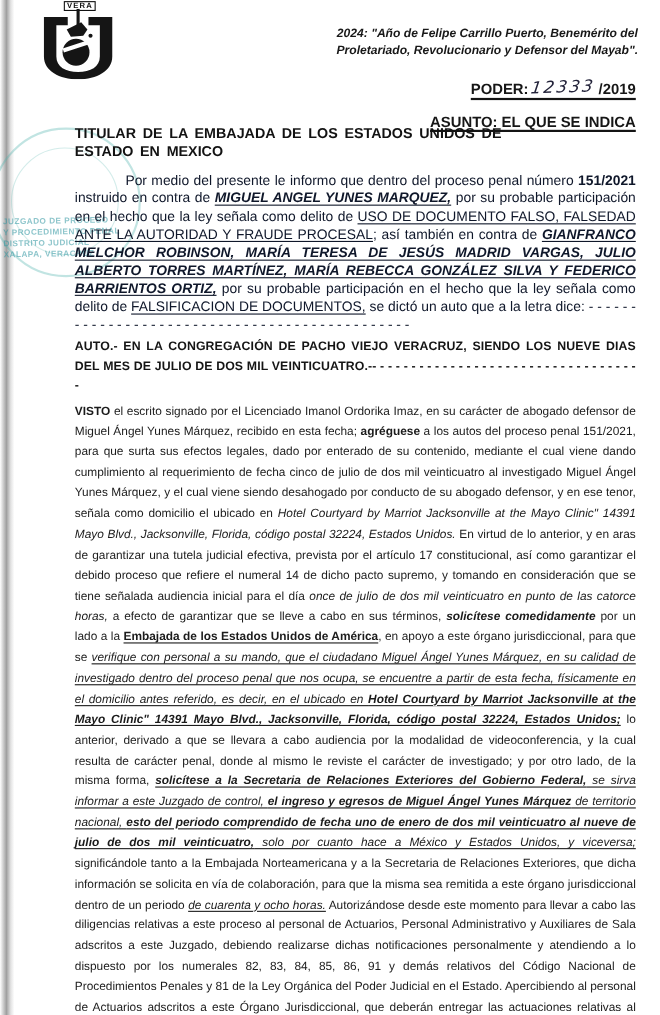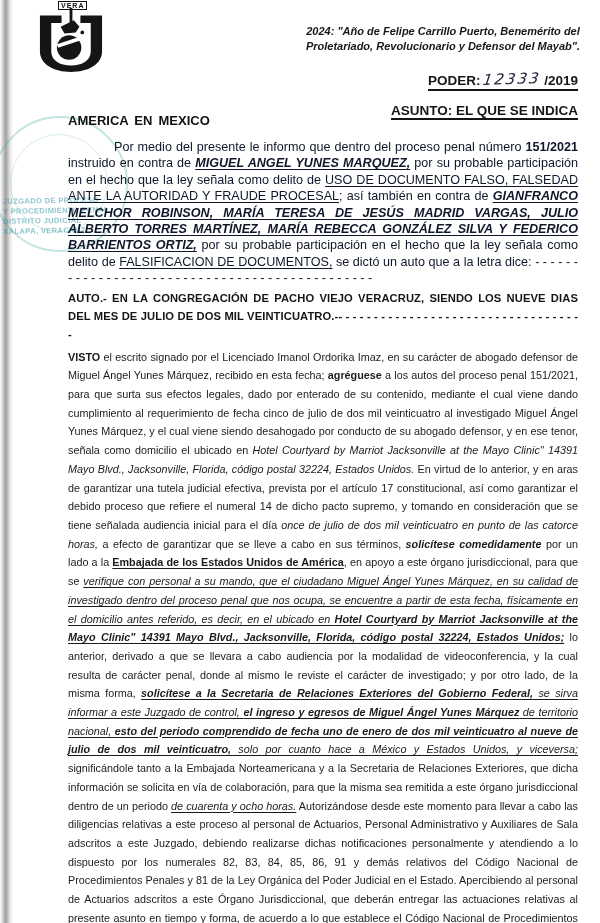--- a/index.html
+++ b/index.html
@@ -115,21 +115,22 @@
     <div>
       <span class="oficio-line"><span>PODER:</span><span class="handwritten">12333</span><span>/2019</span></span>
     </div>
     <div>
       <span class="asunto-line">ASUNTO: EL QUE SE INDICA</span>
     </div>
   </div>
 
   <div class="doc-body">
     <div class="recipient">
-      <div>AMERICA EN MEXICO</div>
+      <div>TITULAR DE LA EMBAJADA DE LOS ESTADOS UNIDOS DE</div>
+      <div>ESTADO EN MEXICO</div>
     </div>
 
     <div class="para indent"><span>Por medio del presente le informo que dentro del proceso penal número </span><span class="s-b">151/2021</span><span> instruido en contra de </span><span class="s-b s-i s-u">MIGUEL ANGEL YUNES MARQUEZ,</span><span> por su probable participación en el hecho que la ley señala como delito de </span><span class="s-u">USO DE DOCUMENTO FALSO, FALSEDAD ANTE LA AUTORIDAD Y FRAUDE PROCESAL</span><span>; así también en contra de </span><span class="s-b s-i s-u">GIANFRANCO MELCHOR ROBINSON, MARÍA TERESA DE JESÚS MADRID VARGAS, JULIO ALBERTO TORRES MARTÍNEZ, MARÍA REBECCA GONZÁLEZ SILVA Y FEDERICO BARRIENTOS ORTIZ,</span><span> por su probable participación en el hecho que la ley señala como delito de </span><span class="s-u">FALSIFICACION DE DOCUMENTOS,</span><span> se dictó un auto que a la letra dice: - - - - - - - - - - - - - - - - - - - - - - - - - - - - - - - - - - - - - - - - -  - - - - -</span></div>
 
     <div class="auto-para"><span class="s-b">AUTO.- EN LA CONGREGACIÓN DE PACHO VIEJO VERACRUZ, SIENDO LOS NUEVE DIAS DEL MES DE JULIO DE DOS MIL VEINTICUATRO.-- - - - - - - -  - - - - - - - - - - - - - - - - - - - - - - - - - - -</span></div>
 
     <div class="visto-para"><span class="s-b">VISTO</span><span> el escrito signado por el Licenciado Imanol Ordorika Imaz, en su carácter de abogado defensor de Miguel Ángel Yunes Márquez, recibido en esta fecha; </span><span class="s-b">agréguese</span><span>  a los autos del proceso penal 151/2021, para que surta sus efectos legales, dado por enterado de su contenido, mediante el cual viene dando cumplimiento al requerimiento de fecha cinco de julio de dos mil veinticuatro al investigado Miguel Ángel Yunes Márquez, y el cual viene siendo desahogado por conducto de su abogado defensor, y en ese tenor, señala como domicilio el ubicado en </span><span class="s-i">Hotel Courtyard by Marriot Jacksonville at the Mayo Clinic" 14391 Mayo Blvd., Jacksonville, Florida, código postal 32224, Estados Unidos.</span><span> En virtud de lo anterior, y en aras de garantizar una tutela judicial efectiva, prevista por el artículo 17 constitucional, así como garantizar el debido proceso que refiere el numeral 14 de dicho pacto supremo, y tomando en consideración que se tiene señalada audiencia inicial para el día </span><span class="s-i">once de julio de dos mil veinticuatro en punto de las catorce horas,</span><span> a efecto de garantizar que se lleve a cabo en sus términos, </span><span class="s-b s-i">solicítese comedidamente</span><span> por un lado a la </span><span class="s-b s-u">Embajada de los Estados Unidos de América</span><span>, en apoyo a este órgano jurisdiccional, para que se </span><span class="s-i s-u">verifique con personal a su mando, que el ciudadano Miguel Ángel Yunes Márquez, en su calidad de investigado dentro del proceso penal que nos ocupa, se encuentre a partir de esta fecha, físicamente en el domicilio antes referido, es decir, en el ubicado en </span><span class="s-b s-i s-u">Hotel Courtyard by Marriot Jacksonville at the Mayo Clinic" 14391 Mayo Blvd., Jacksonville, Florida, código postal 32224, Estados Unidos;</span><span> lo anterior, derivado a que se llevara a cabo audiencia por la modalidad de videoconferencia, y la cual resulta de carácter penal, donde al mismo le reviste el carácter de investigado; y por otro lado, de la misma forma, </span><span class="s-b s-i s-u">solicítese a la Secretaria de Relaciones Exteriores del Gobierno Federal,</span><span class="s-i s-u"> se sirva informar a este Juzgado de control, </span><span class="s-b s-i s-u">el ingreso y egresos de Miguel Ángel Yunes Márquez</span><span class="s-i s-u"> de territorio nacional, </span><span class="s-b s-i s-u">esto del periodo comprendido de fecha uno de enero de dos mil veinticuatro al nueve de julio de dos mil veinticuatro,</span><span class="s-i s-u"> solo por cuanto hace a México y Estados Unidos, y viceversa;</span><span> significándole tanto a la Embajada Norteamericana y a la Secretaria de Relaciones Exteriores, que dicha información se solicita en vía de colaboración, para que la misma sea remitida a este órgano jurisdiccional dentro de un periodo </span><span class="s-i s-u">de cuarenta y ocho horas.</span><span> Autorizándose desde este momento para llevar a cabo las diligencias relativas a este proceso al personal de Actuarios, Personal Administrativo y Auxiliares de Sala adscritos a este Juzgado, debiendo realizarse dichas notificaciones personalmente y atendiendo a lo dispuesto por los numerales 82, 83, 84, 85, 86, 91 y demás relativos del Código Nacional de Procedimientos Penales y 81 de la Ley Orgánica del Poder Judicial en el Estado. Apercibiendo al personal de Actuarios adscritos a este Órgano Jurisdiccional, que deberán entregar las actuaciones relativas al presente asunto en tiempo y forma, de acuerdo a lo que establece el Código Nacional de Procedimientos Penales, y en caso de ser omisos se</span></div>
   </div>
 
 </div>

